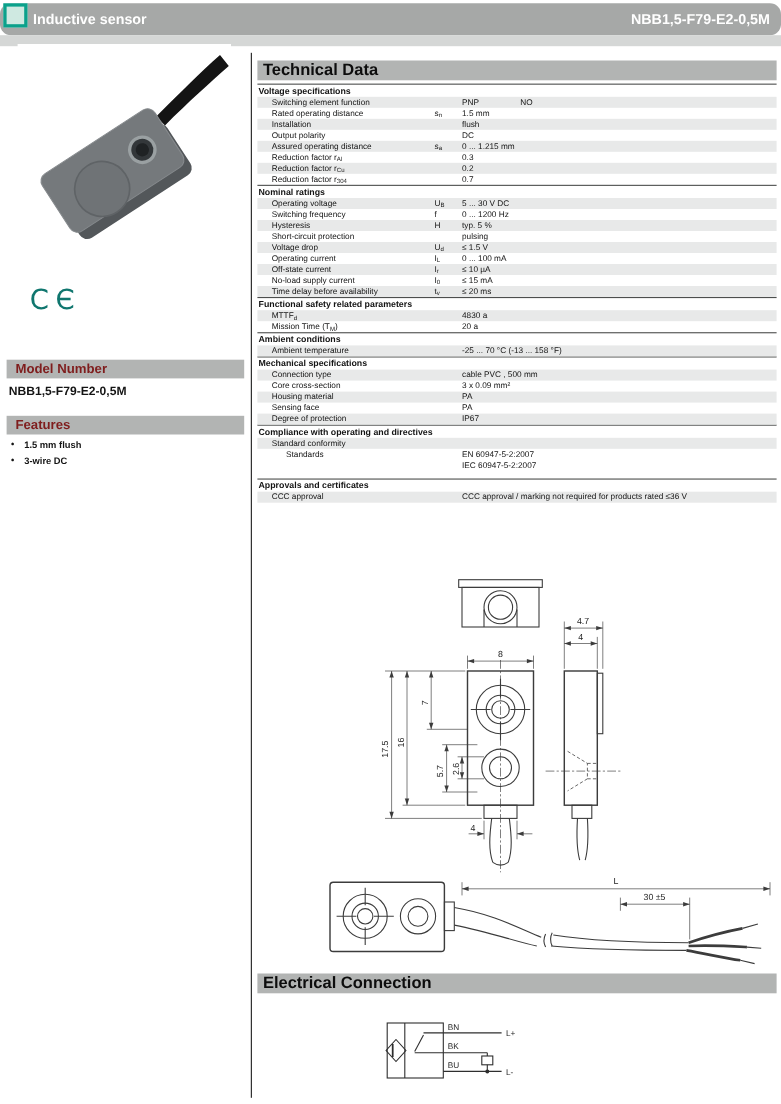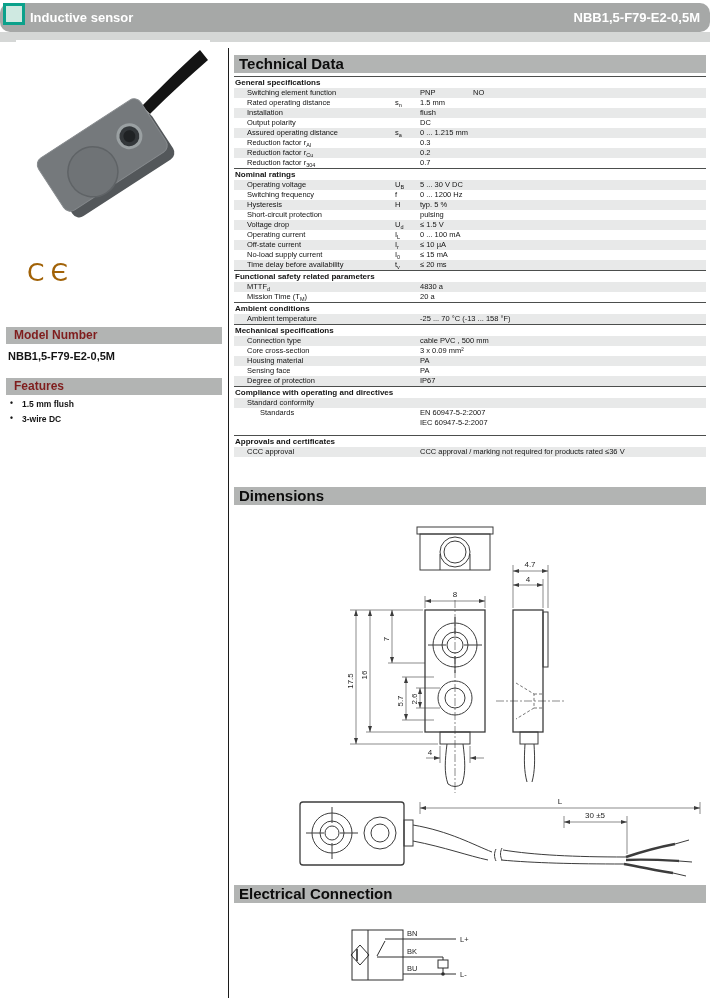--- a/index.html
+++ b/index.html
@@ -15,21 +15,21 @@
   .topbar .model{position:absolute;right:10px;top:7px;font-size:13px;font-weight:bold;color:#fff;}
   .substrip{position:absolute;left:0;top:32px;width:710px;height:10px;background:#d5d7d6;}
 
   
   .vline{position:absolute;left:228px;top:48px;width:1px;height:950px;background:#1c1c1c;}
   .leftcol{position:absolute;left:0;top:0;width:228px;height:1004px;}
   .rightcol{position:absolute;left:234px;top:0;width:472px;height:1004px;}
 
   
   .photo{position:absolute;left:16px;top:40px;width:194px;height:218px;background:#fff;}
-  .ce{position:absolute;left:27px;top:258px;font-size:25px;letter-spacing:6px;color:#a16207;
+  .ce{position:absolute;left:27px;top:258px;font-size:25px;letter-spacing:6px;color:#0f766e;
       font-family:"DejaVu Sans",sans-serif;}
   .sidebar-title{position:absolute;left:6px;width:216px;height:17px;background:#b2b4b3;
       font-size:12px;font-weight:bold;line-height:17px;padding-left:8px;box-sizing:border-box;color:#7f1d1d;}
   #mn-bar{top:327px;} #ft-bar{top:378px;}
   .model-val{position:absolute;left:8px;top:350px;font-size:11px;font-weight:bold;}
   .features-list{position:absolute;left:8px;top:399px;margin:0;padding:0;list-style:none;}
   .features-list li{font-size:8.5px;font-weight:bold;margin-bottom:5px;padding-left:14px;position:relative;}
   .features-list li:before{content:"\2022";position:absolute;left:2px;top:-1px;}
 
   
@@ -92,21 +92,21 @@
     <div class="sidebar-title" id="ft-bar">Features</div>
     <ul class="features-list">
         <li>1.5 mm flush</li>
         <li>3-wire DC</li>
       </ul>
   </div>
 
   <div class="rightcol">
     <div class="secbar" id="td-bar">Technical Data</div>
     <div class="spec-table">
-        <div class="spec-sec-header">General specifications</div>
+        <div class="spec-sec-header">Voltage specifications</div>
         <div class="spec-row stripe">
           <span class="spec-label">Switching element function</span>
           <span class="spec-val">PNP</span>
           <span class="spec-val2">NO</span>
         </div>
         <div class="spec-row">
           <span class="spec-label">Rated operating distance</span>
           <span class="spec-sym">s<sub>n</sub></span>
           <span class="spec-val">1.5 mm</span>
         </div>
@@ -223,21 +223,20 @@
           <span class="spec-label ind2">Standards</span>
           <span class="spec-val">EN 60947-5-2:2007<br>IEC 60947-5-2:2007</span>
         </div>
         <div class="spec-sec-header" style="margin-top: 7px;">Approvals and certificates</div>
         <div class="spec-row stripe">
           <span class="spec-label">CCC approval</span>
           <span class="spec-val">CCC approval / marking not required for products rated ≤36 V</span>
         </div>
       </div>
 
-    <div class="secbar" id="dim-bar">Dimensions</div>
     <svg class="dim-svg" width="472" height="380" viewBox="0 0 472 380">
       <g stroke="#3c3c3c" fill="none" stroke-width="1">
 
         <rect x="183" y="22" width="76" height="7"></rect>
         <rect x="186" y="29" width="70" height="36"></rect>
         <circle cx="221" cy="47" r="15"></circle>
         <circle cx="221" cy="47" r="11"></circle>
         <line x1="206" y1="49" x2="206" y2="65"></line>
         <line x1="236" y1="49" x2="236" y2="65"></line>
 

